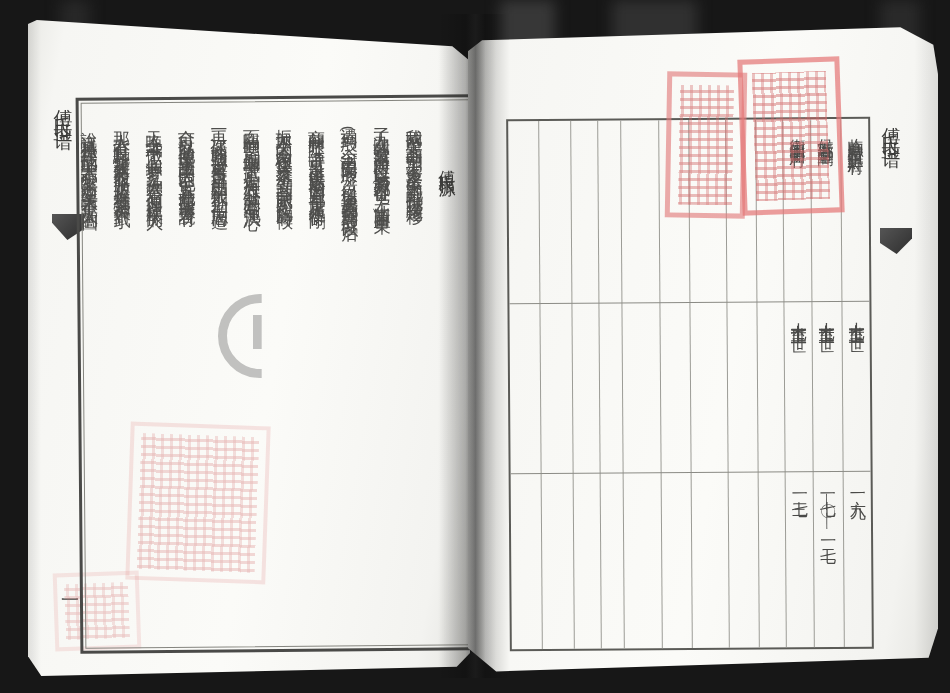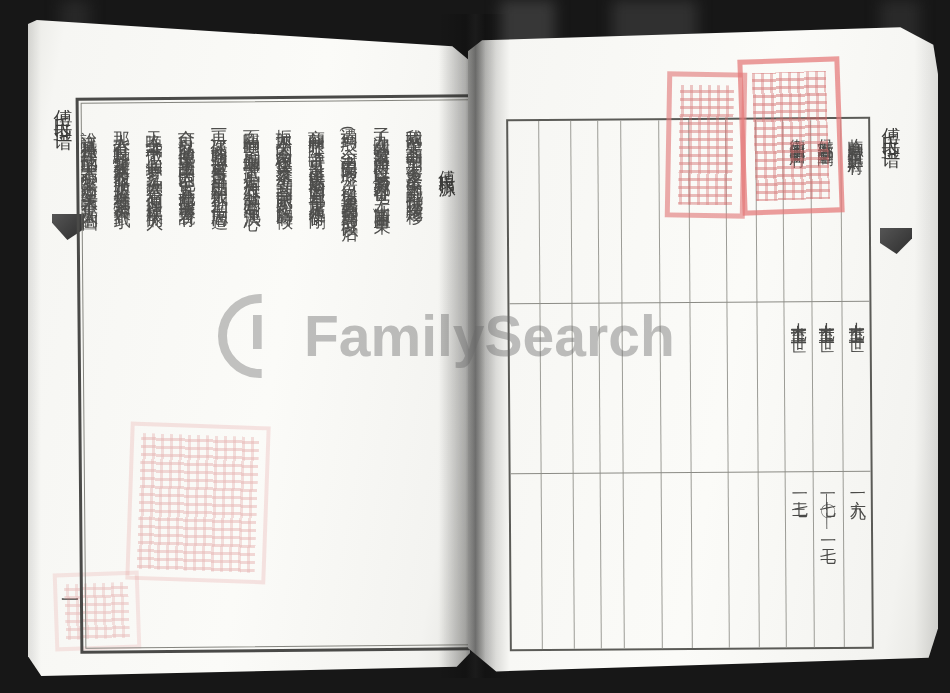--- a/index.html
+++ b/index.html
@@ -157,15 +157,14 @@
         <div class="toc-cell pageno">一七三</div>
       </div>
     </div>
 
     <div class="seal seal-pattern sA"></div>
     <div class="seal seal-pattern sB"></div>
   </div>
 
   <div class="watermark">
     <div class="fs-logo"></div>
-    <div class="wm-text">FamilySearch</div>
   </div>
 </div>
 
 </body></html>

